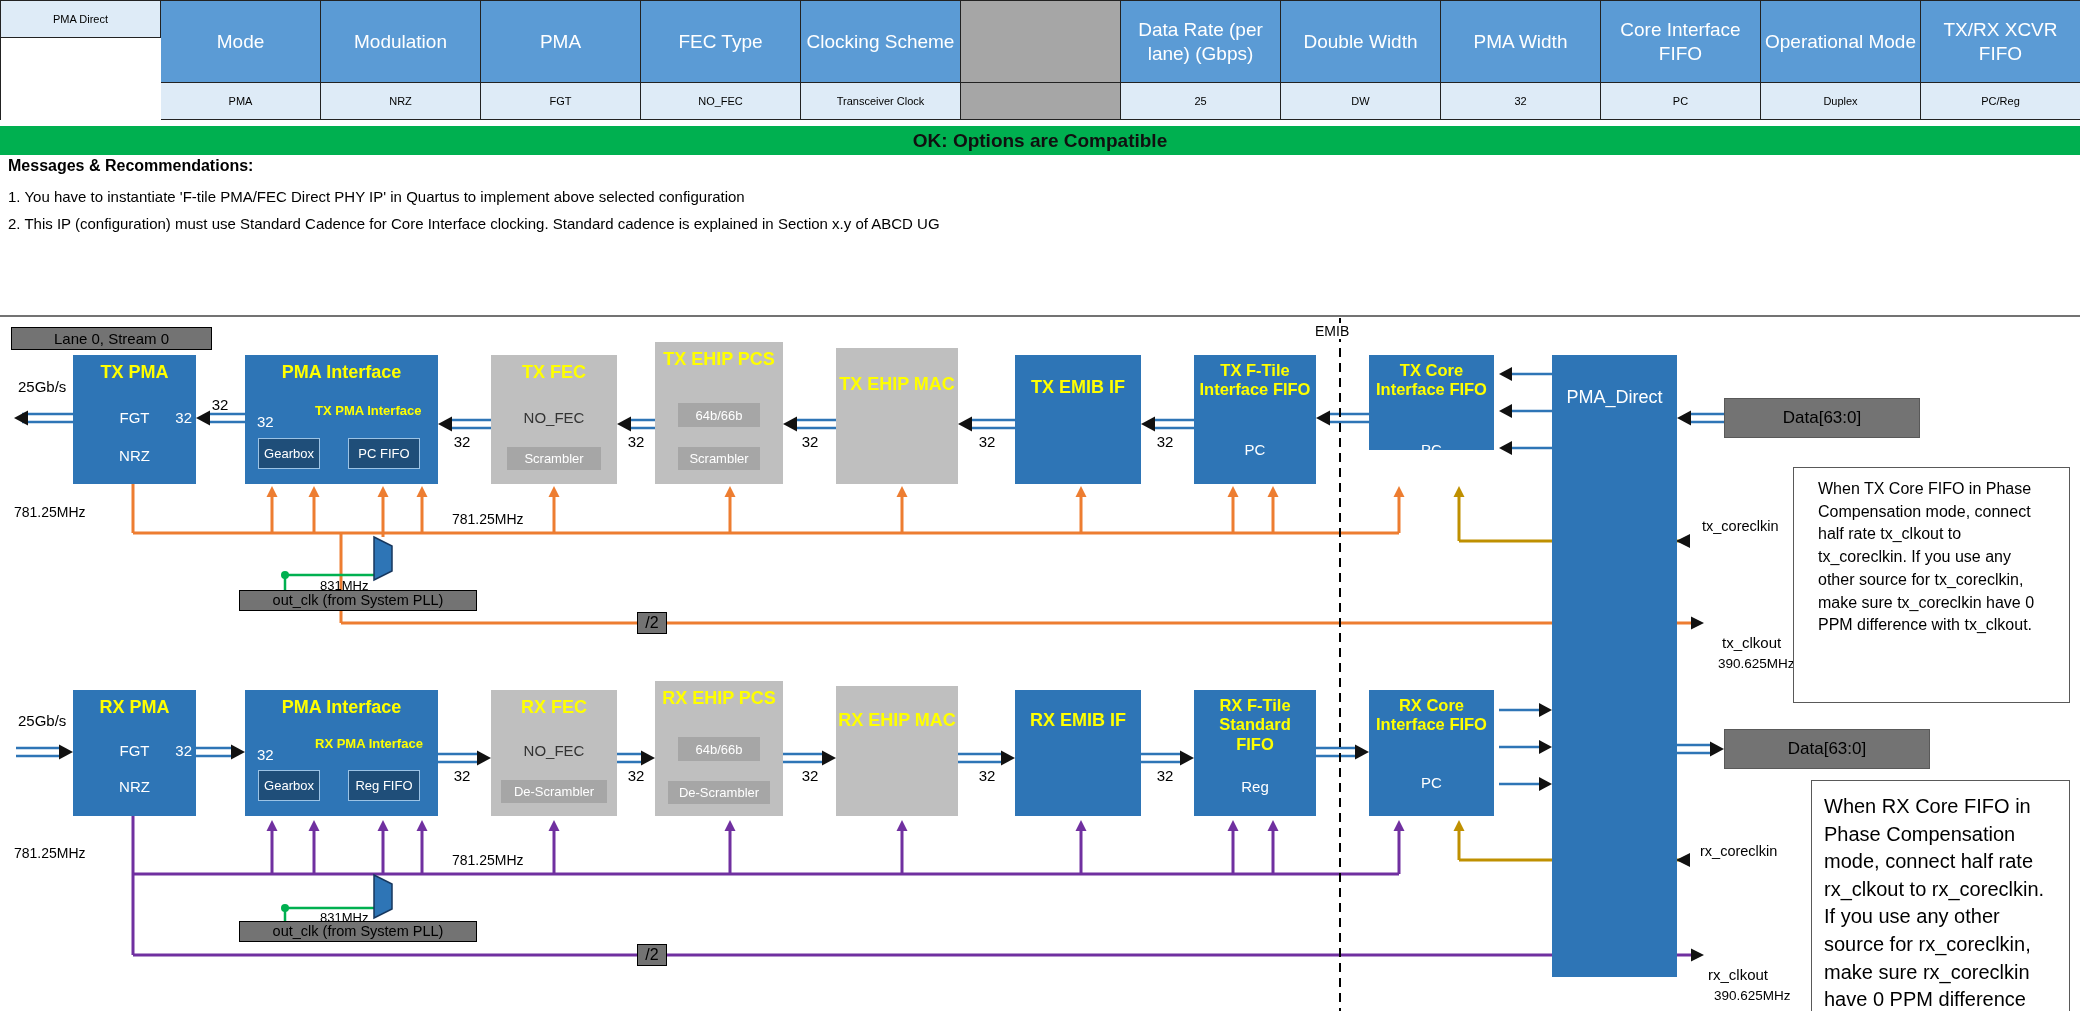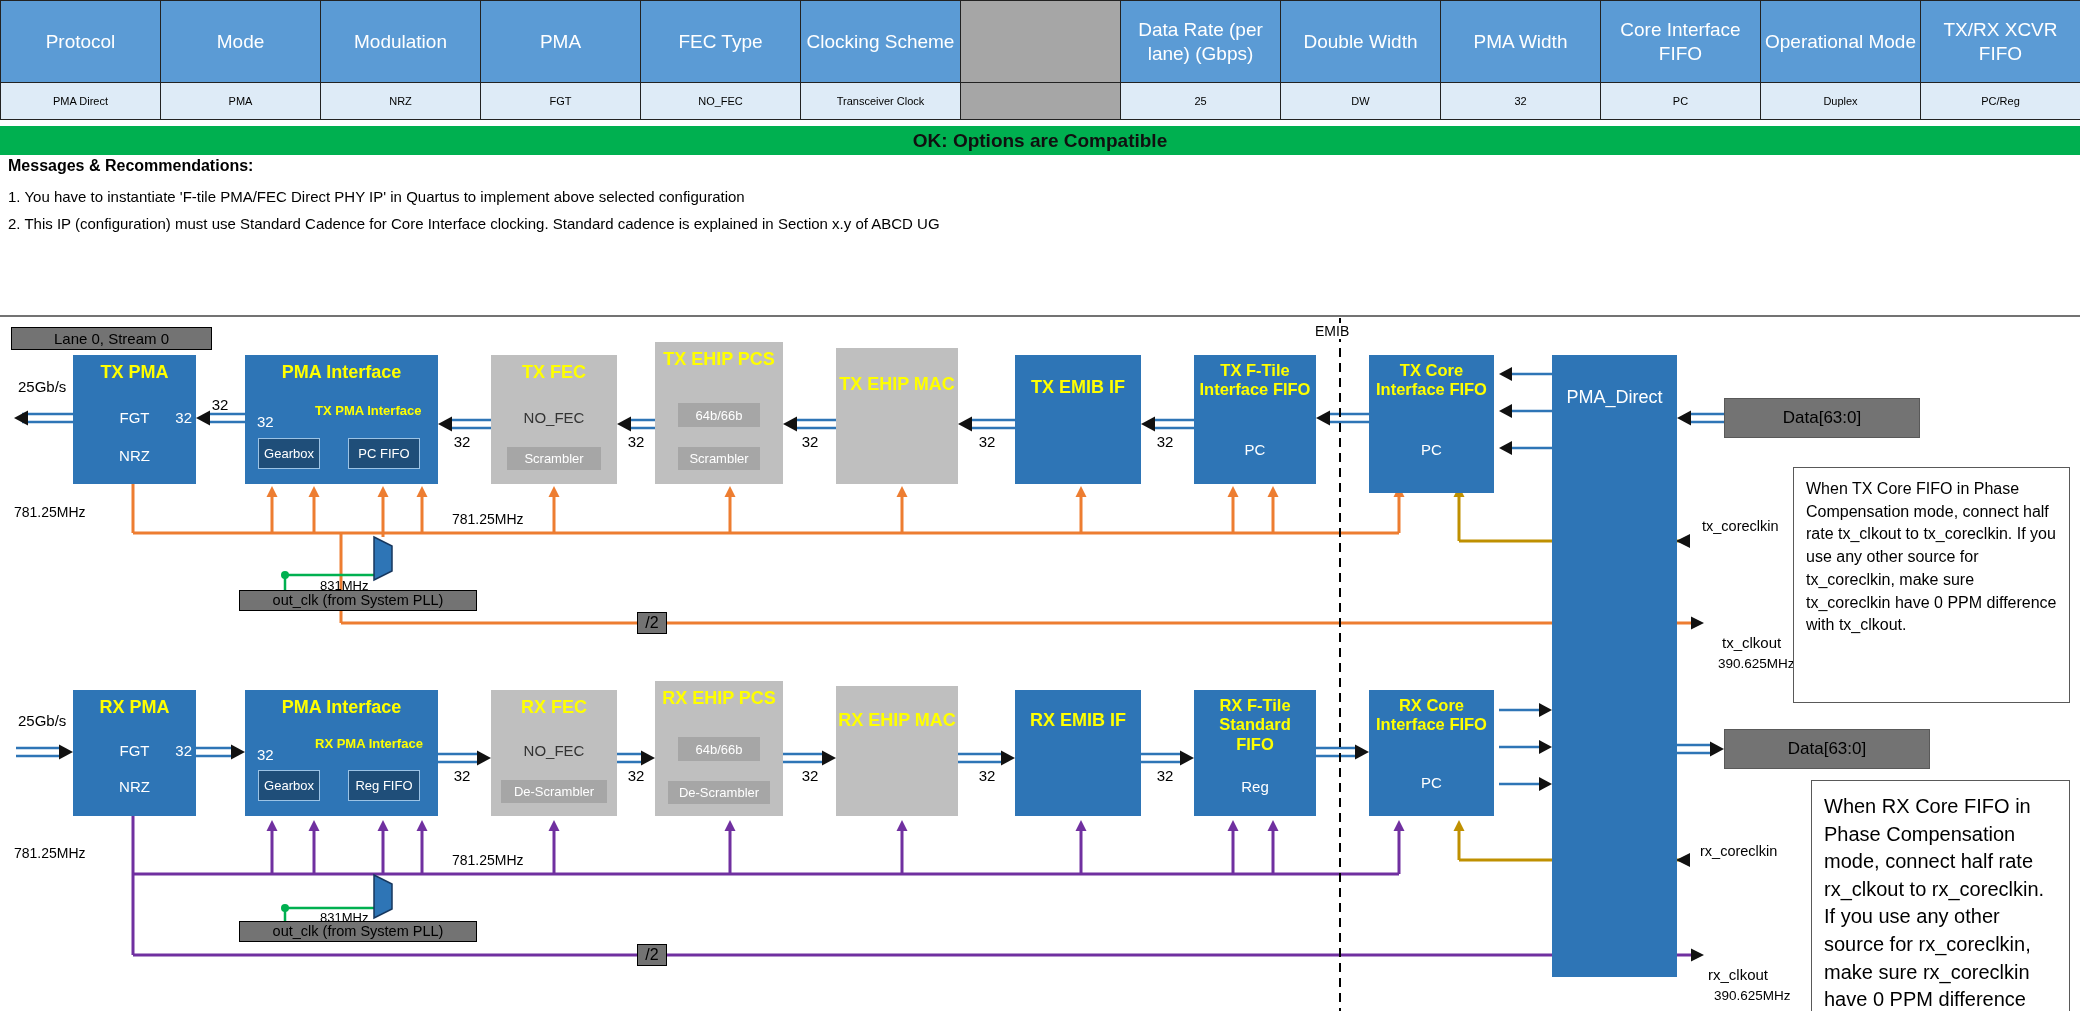--- a/index.html
+++ b/index.html
@@ -41,21 +41,20 @@
   .note{position:absolute;background:#fff;border:1px solid #595959;box-sizing:border-box;}
   .pd-t{color:#fff;font-size:18px;text-align:center;padding-top:32px;}
 </style>
 </head>
 <body>
 
 <div class="page">
 
   <div class="cfg">
     <div class="col">
-        <div class="th">Protocol</div>
         <div class="td">PMA Direct</div>
       </div>
     <div class="col">
         <div class="th">Mode</div>
         <div class="td">PMA</div>
       </div>
     <div class="col">
         <div class="th">Modulation</div>
         <div class="td">NRZ</div>
       </div>
@@ -267,21 +266,21 @@
 
   <div class="blk blue" style="left:1015px;top:355px;width:126px;height:129px">
     <div class="t" style="padding-top:22px">TX EMIB IF</div>
   </div>
 
   <div class="blk blue" style="left:1194px;top:355px;width:122px;height:129px">
     <div class="t t2" style="padding-left:4px;padding-right:4px">TX F-Tile Interface FIFO</div>
     <div class="iw" style="top:86px">PC</div>
   </div>
 
-  <div class="blk blue" style="left:1369px;top:355px;width:125px;height:138px">
+  <div class="blk blue" style="left:1369px;top:355px;width:125px;height:95px">
     <div class="t t2" style="padding-left:4px;padding-right:4px">TX Core Interface FIFO</div>
     <div class="iw" style="top:86px">PC</div>
   </div>
 
   <div class="blk blue" style="left:73px;top:690px;width:123px;height:126px">
     <div class="t">RX PMA</div>
     <div class="iw" style="top:52px">FGT</div>
     <div class="iw" style="top:88px">NRZ</div>
     <div class="w32" style="right:4px;top:52px">32</div>
   </div>
@@ -357,16 +356,16 @@
   <div class="lbl b32" style="left:810px;top:433px">32</div>
   <div class="lbl b32" style="left:987px;top:433px">32</div>
   <div class="lbl b32" style="left:1165px;top:433px">32</div>
 
   <div class="lbl b32" style="left:462px;top:767px">32</div>
   <div class="lbl b32" style="left:636px;top:767px">32</div>
   <div class="lbl b32" style="left:810px;top:767px">32</div>
   <div class="lbl b32" style="left:987px;top:767px">32</div>
   <div class="lbl b32" style="left:1165px;top:767px">32</div>
 
-  <div class="note" style="left:1793px;top:467px;width:277px;height:236px;padding:10px 12px;font-size:16px;line-height:1.42">When TX Core FIFO in Phase Compensation mode, connect half rate tx_clkout to tx_coreclkin. If you use any other source for tx_coreclkin, make sure tx_coreclkin have 0 PPM difference with tx_clkout.</div>
+  <div class="note" style="left:1793px;top:467px;width:277px;height:236px;padding:10px 24px;font-size:16px;line-height:1.42">When TX Core FIFO in Phase Compensation mode, connect half rate tx_clkout to tx_coreclkin. If you use any other source for tx_coreclkin, make sure tx_coreclkin have 0 PPM difference with tx_clkout.</div>
   <div class="note" style="left:1811px;top:780px;width:259px;height:245px;padding:12px 12px;font-size:20px;line-height:1.38">When RX Core FIFO in Phase Compensation mode, connect half rate rx_clkout to rx_coreclkin. If you use any other source for rx_coreclkin, make sure rx_coreclkin have 0 PPM difference</div>
 
 </div>
 
 </body></html>

